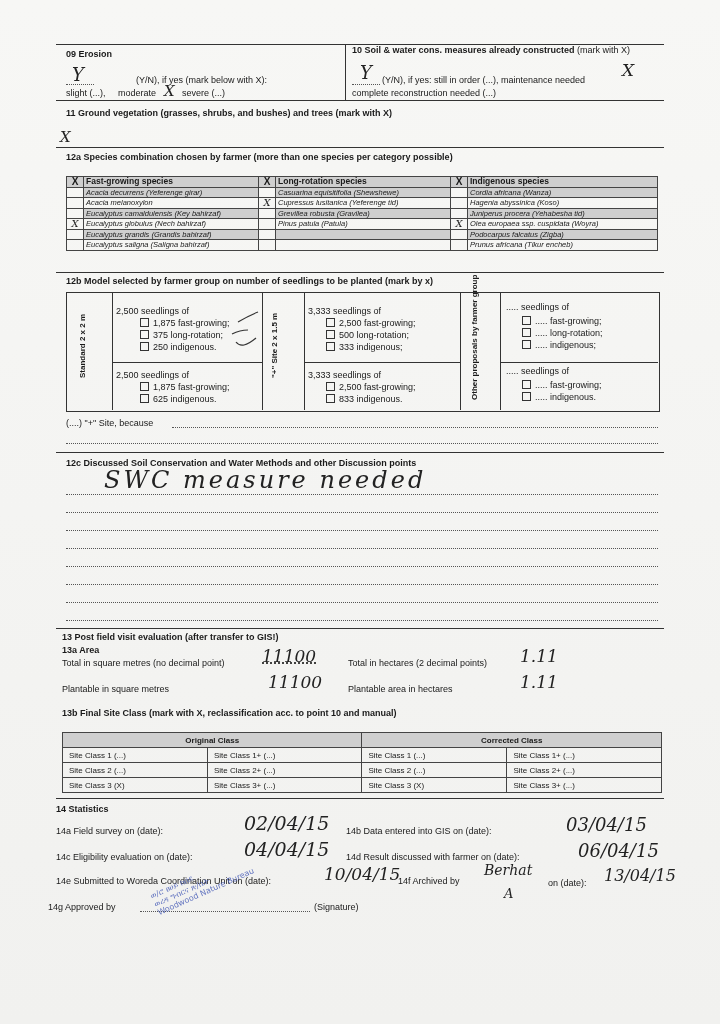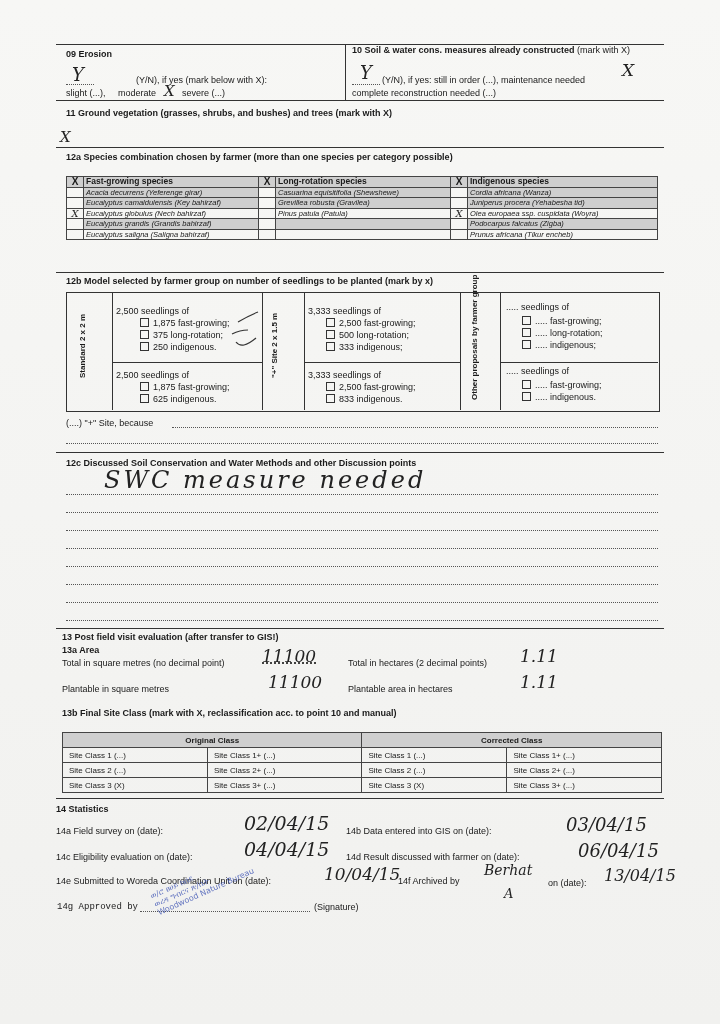--- a/index.html
+++ b/index.html
@@ -75,20 +75,28 @@
     <tr>
       <td class="x"></td>
       <td class="shade"><i>Acacia decurrens (Yeferenge girar)</i></td>
       <td class="x"></td>
       <td class="shade"><i>Casuarina equisitifolia (Shewshewe)</i></td>
       <td class="x"></td>
       <td class="shade"><i>Cordia africana (Wanza)</i></td>
     </tr>
     <tr>
       <td class="x"></td>
+      <td><i>Acacia melanoxylon</i></td>
+      <td class="x hand">X</td>
+      <td><i>Cupressus lusitanica (Yeferenge tid)</i></td>
+      <td class="x"></td>
+      <td><i>Hagenia abyssinica (Koso)</i></td>
+    </tr>
+    <tr>
+      <td class="x"></td>
       <td class="shade"><i>Eucalyptus camaldulensis (Key bahirzaf)</i></td>
       <td class="x"></td>
       <td class="shade"><i>Grevillea robusta (Gravilea)</i></td>
       <td class="x"></td>
       <td class="shade"><i>Juniperus procera (Yehabesha tid)</i></td>
     </tr>
     <tr>
       <td class="x hand">X</td>
       <td><i>Eucalyptus globulus (Nech bahirzaf)</i></td>
       <td class="x"></td>
@@ -241,21 +249,21 @@
   <div class="abs t" style="left:346px;top:852px;">14d  Result discussed with farmer on (date):</div>
   <div class="abs hand" style="left:578px;top:840px;font-size:18px;">06/04/15</div>
 
   <div class="abs t" style="left:56px;top:876px;">14e  Submitted to Woreda Coordination Unit on (date):</div>
   <div class="abs hand" style="left:324px;top:864px;font-size:17px;">10/04/15</div>
   <div class="abs t" style="left:398px;top:876px;">14f  Archived by</div>
   <div class="abs hand" style="left:484px;top:862px;font-size:14px;">Berhat</div>
   <div class="abs t" style="left:548px;top:878px;">on (date):</div>
   <div class="abs hand" style="left:604px;top:866px;font-size:16px;">13/04/15</div>
 
-  <div class="abs t" style="left:57px;top:902px;font-family:Liberation Mono, monospace;">14g  Approved by</div>
+  <div class="abs t" style="left:48px;top:902px;">14g  Approved by</div>
   <div class="dots" style="left:140px;top:911px;width:170px;"></div>
   <div class="abs t" style="left:314px;top:902px;">(Signature)</div>
   <div class="abs hand" style="left:504px;top:886px;font-size:13px;">A</div>
 
   <div class="stamp">
     <div>ወ/ሮ ፀሀይ ከበደ</div>
     <div>ወረዳ ግብርና ጽ/ቤት</div>
     <div>Woodwood Nature Bureau</div>
   </div>
 

